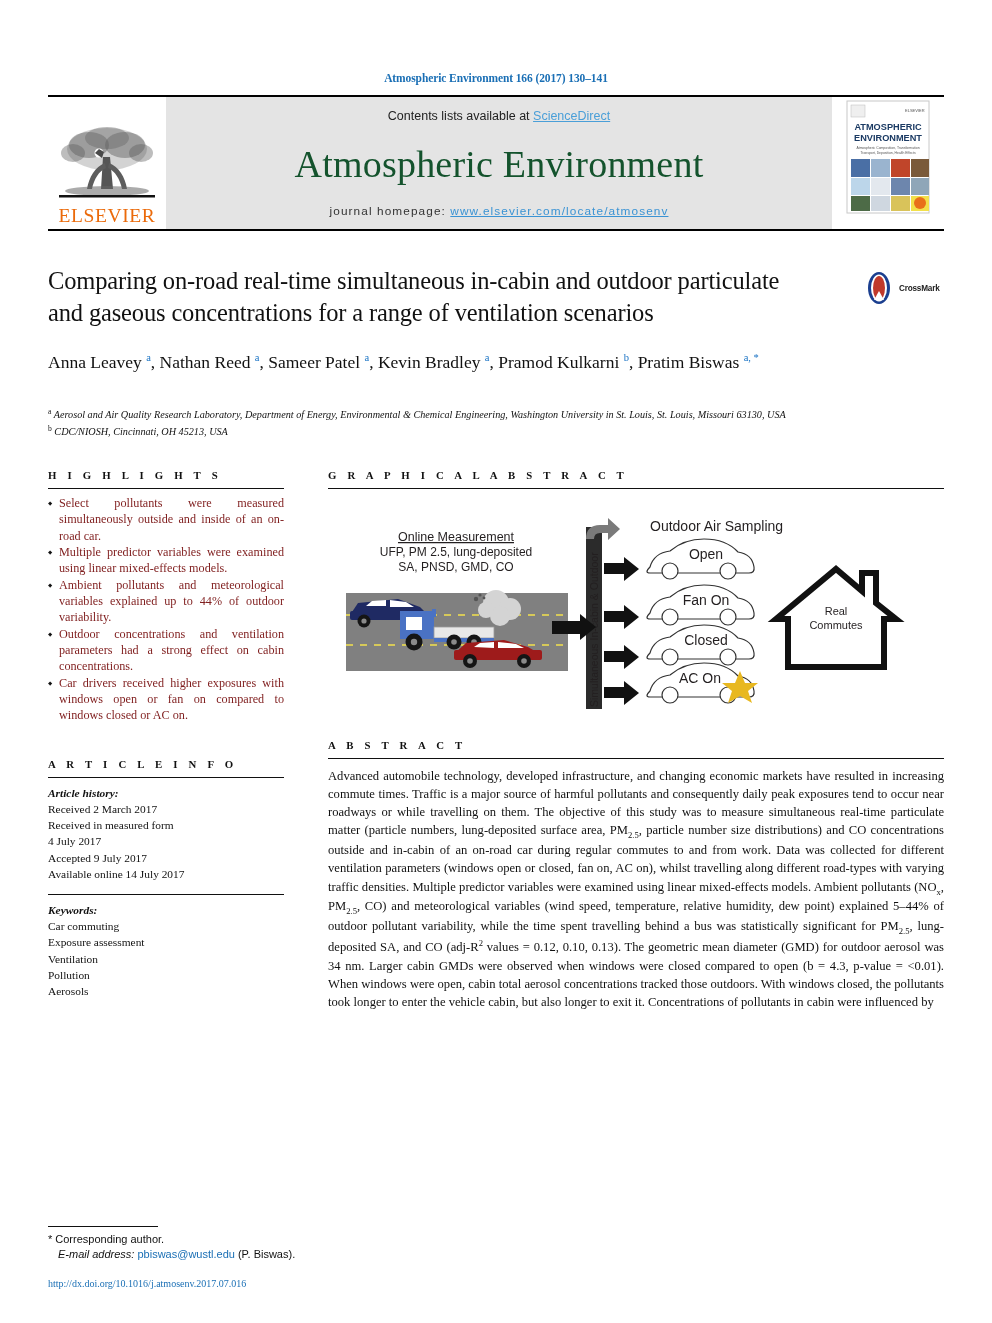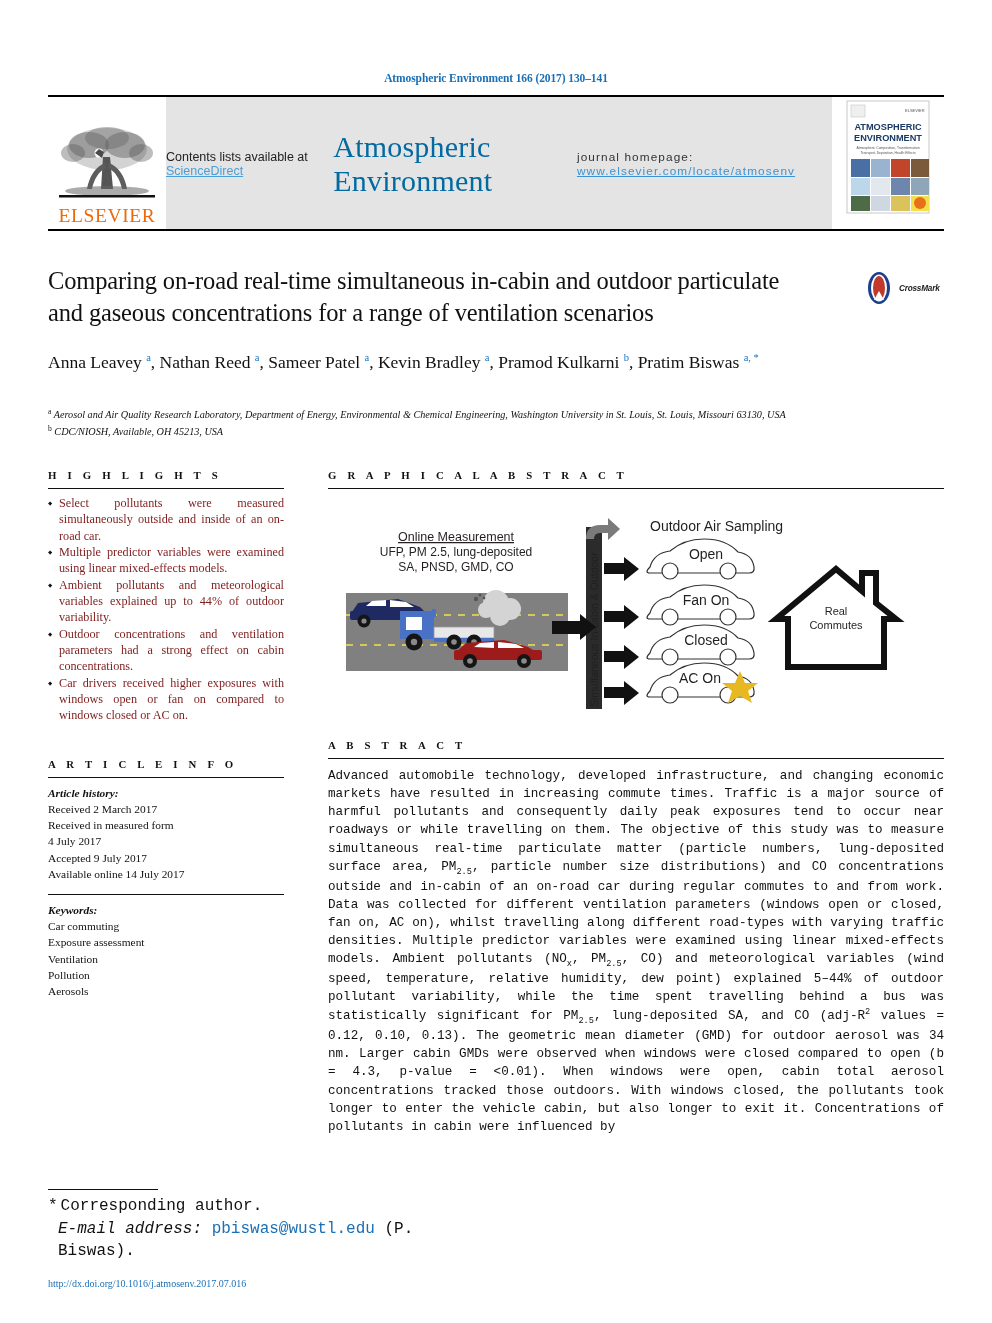--- a/index.html
+++ b/index.html
@@ -52,36 +52,36 @@
     font-size: 19.5px;
     letter-spacing: 0.6px;
     color: #eb6a0a;
     line-height: 1;
     margin-top: 1px;
   }
   .header-center {
     flex: 1 1 auto;
     background: #e4e4e4;
     display: flex;
-    flex-direction: row;
+    flex-direction: column;
     align-items: center;
     justify-content: space-between;
     padding: 12px 0 11px 0;
     border-bottom: 2.5px solid #000;
   }
   .contents-line {
     font-family: "Liberation Sans", sans-serif;
     font-size: 12.5px;
     color: #222;
   }
   .contents-line .sd { color: #4a9fd8; }
   .journal-name {
     font-family: "Liberation Serif", serif;
-    font-size: 30px;
-    color: #0369a1;
+    font-size: 38px;
+    color: #14532d;
     letter-spacing: 0.2px;
   }
   .homepage-line {
     font-family: "Liberation Sans", sans-serif;
     font-size: 11.8px;
     color: #333;
     letter-spacing: 1.1px;
   }
   .homepage-line .url { color: #3a93d4; }
   .cover-thumb {
@@ -129,21 +129,20 @@
 
   .crossmark {
     position: absolute;
     right: 0px;
     top: 2px;
     width: 82px;
     height: 42px;
     display: flex;
     align-items: center;
     gap: 3px;
-    font-style: italic;
   }
   .crossmark-label {
     font-family: "Liberation Sans", sans-serif;
     font-size: 8.2px;
     font-weight: bold;
     color: #222;
     letter-spacing: -0.2px;
   }
 
   
@@ -203,40 +202,40 @@
     font-family: "Liberation Serif", serif;
     font-size: 11.4px;
     line-height: 1.42;
     color: #111;
   }
   .ai-body .lbl { font-style: italic; font-weight: bold; }
   .kw-rule { border-top: 1.1px solid #111; margin: 12px 0 7px 0; }
 
   .abstract-body {
     margin-top: 8px;
-    font-family: Liberation Mono, monospace;
+    font-family: Liberation Serif, serif;
     font-size: 12.6px;
     line-height: 1.44;
     text-align: justify;
     color: #111;
   }
   .abstract-body sub { font-size: 8.6px; }
   .abstract-body sup { font-size: 8.6px; }
 
   
   .footer {
     position: absolute;
     left: 48px;
     bottom: 34px;
     width: 430px;
   }
   .foot-rule { border-top: 1px solid #111; width: 110px; margin-bottom: 5px; }
   .corr {
-    font-family: Liberation Mono, monospace;
-    font-size: 16px;
+    font-family: Liberation Sans, sans-serif;
+    font-size: 11px;
     line-height: 1.42;
     color: #111;
     padding-left: 10px;
   }
   .corr .star { margin-left: -10px; padding-right: 3px; }
   .corr .ital { font-style: italic; }
   .corr a.mail { color: #1a6fb5; text-decoration: none; }
   .doi-line {
     margin-top: 15px;
     font-family: "Liberation Serif", serif;
@@ -336,21 +335,21 @@
     </div>
 
     <h1 class="art-title">Comparing on-road real-time simultaneous in-cabin and outdoor particulate and gaseous concentrations for a range of ventilation scenarios</h1>
 
     <div class="authors">
       <span>Anna Leavey <sup>a</sup>, Nathan Reed <sup>a</sup>, Sameer Patel <sup>a</sup>, Kevin Bradley <sup>a</sup>, Pramod Kulkarni <sup>b</sup>, Pratim Biswas <sup>a, *</sup></span>
     </div>
 
     <div class="affil">
       <div><sup>a</sup> <span>Aerosol and Air Quality Research Laboratory, Department of Energy, Environmental &amp; Chemical Engineering, Washington University in St. Louis, St. Louis, Missouri 63130, USA</span></div>
-      <div><sup>b</sup> <span>CDC/NIOSH, Available, OH 45213, USA</span></div>
+      <div><sup>b</sup> <span>CDC/NIOSH, Cincinnati, OH 45213, USA</span></div>
     </div>
   </div>
 
   <div class="body-cols">
 
     <div class="col-left">
 
       <div>
         <div class="sec-head">H I G H L I G H T S</div>
         <div class="rule"></div>

